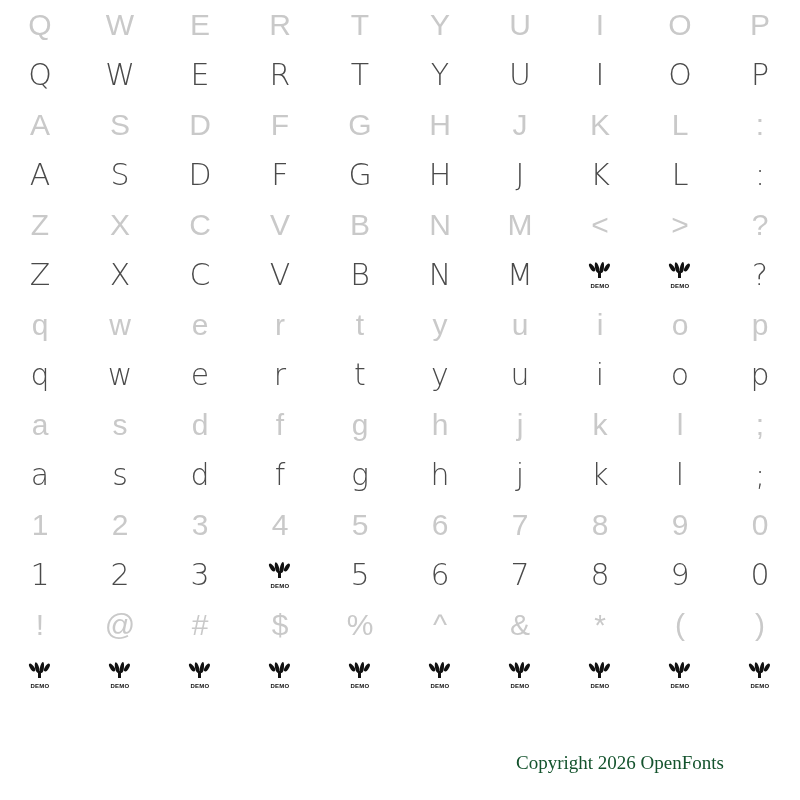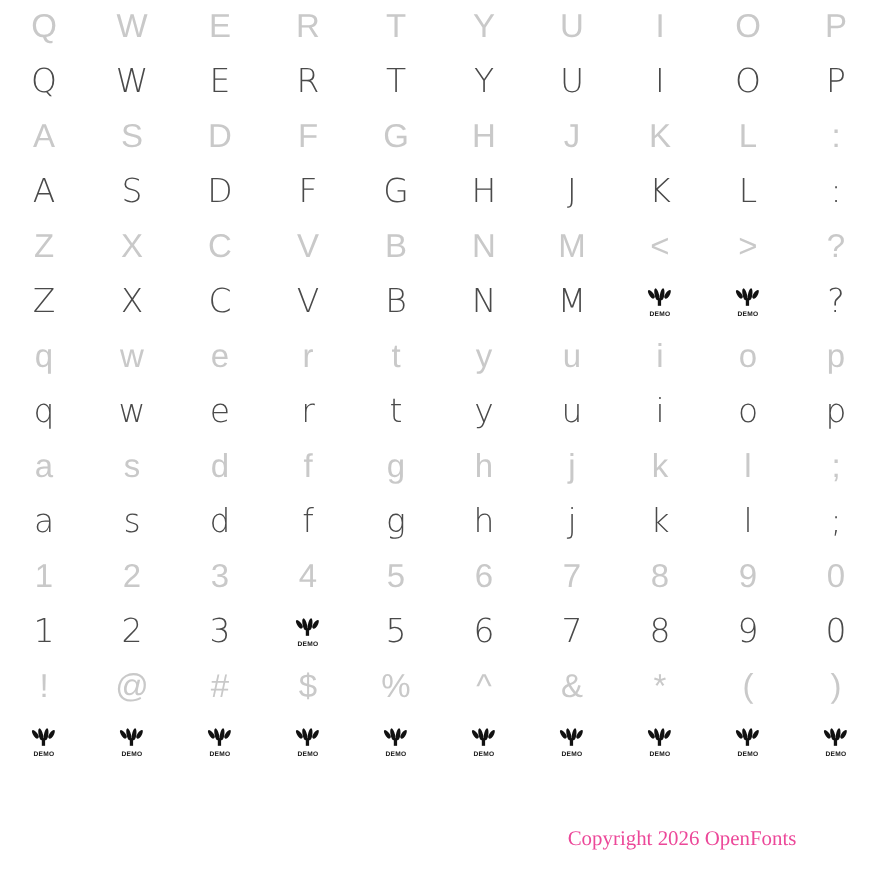--- a/index.html
+++ b/index.html
@@ -76,21 +76,21 @@
   }
   #footer {
     position: absolute;
     left: 0;
     right: 0;
     bottom: 26px;
     text-align: right;
     padding-right: 76px;
     font-family: "Liberation Serif", serif;
     font-size: 19px;
-    color: #ec4899;
+    color: #14532d;
     margin-left: 25px;
   }
 </style>
 </head>
 <body>
 
 <div id="grid">
     <div class="cell row-key">Q</div>
     <div class="cell row-key">W</div>
     <div class="cell row-key">E</div>

